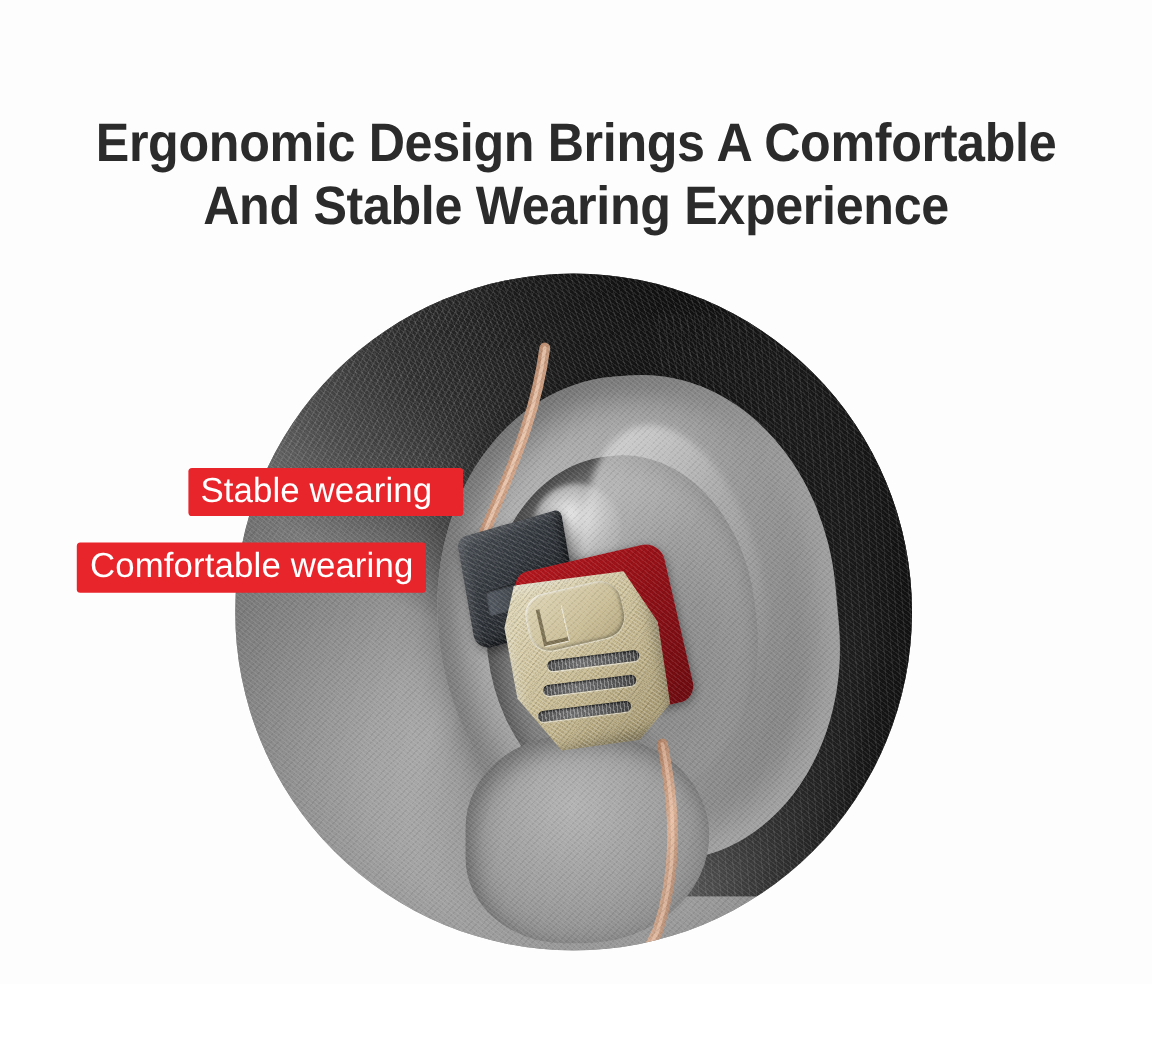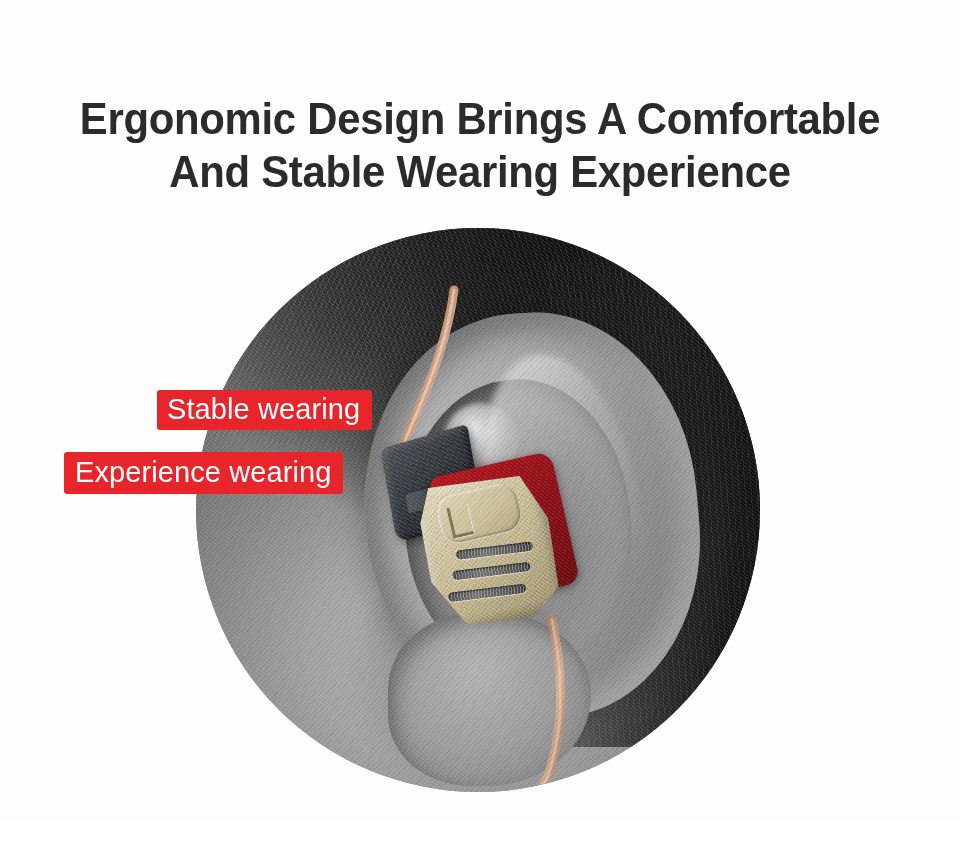--- a/index.html
+++ b/index.html
@@ -357,21 +357,21 @@
     letter-spacing: 0.1px;
     border-radius: 3px;
     display: flex;
     align-items: center;
     white-space: nowrap;
   }
   .badge-stable {
     left: 157px;
     top: 390px;
     height: 38px;
-    padding: 0 12px 2px 10px;
+    padding: 0 26px 2px 10px;
   }
   .badge-comfortable {
     left: 64px;
     top: 452px;
     height: 40px;
     padding: 0 11px 2px 11px;
   }
 </style>
 </head>
 <body>
@@ -431,15 +431,15 @@
           <div class="vent vent-3"></div>
         </div>
       </div>
     </div>
 
     <div class="grain"></div>
   </div>
 
   <div class="badge badge-stable">Stable wearing</div>
 
-  <div class="badge badge-comfortable">Experience wearing</div>
+  <div class="badge badge-comfortable">Comfortable wearing</div>
 
 </div>
 
 </body></html>

